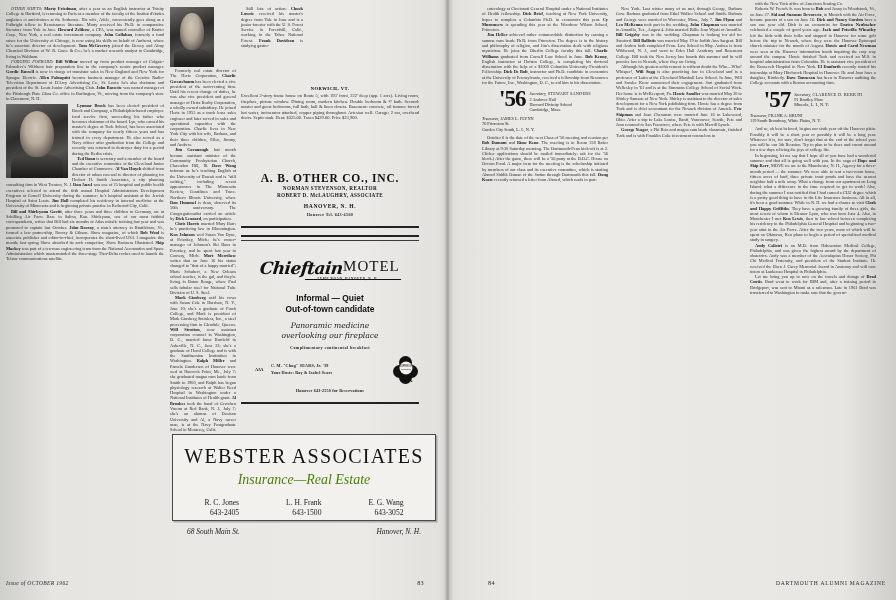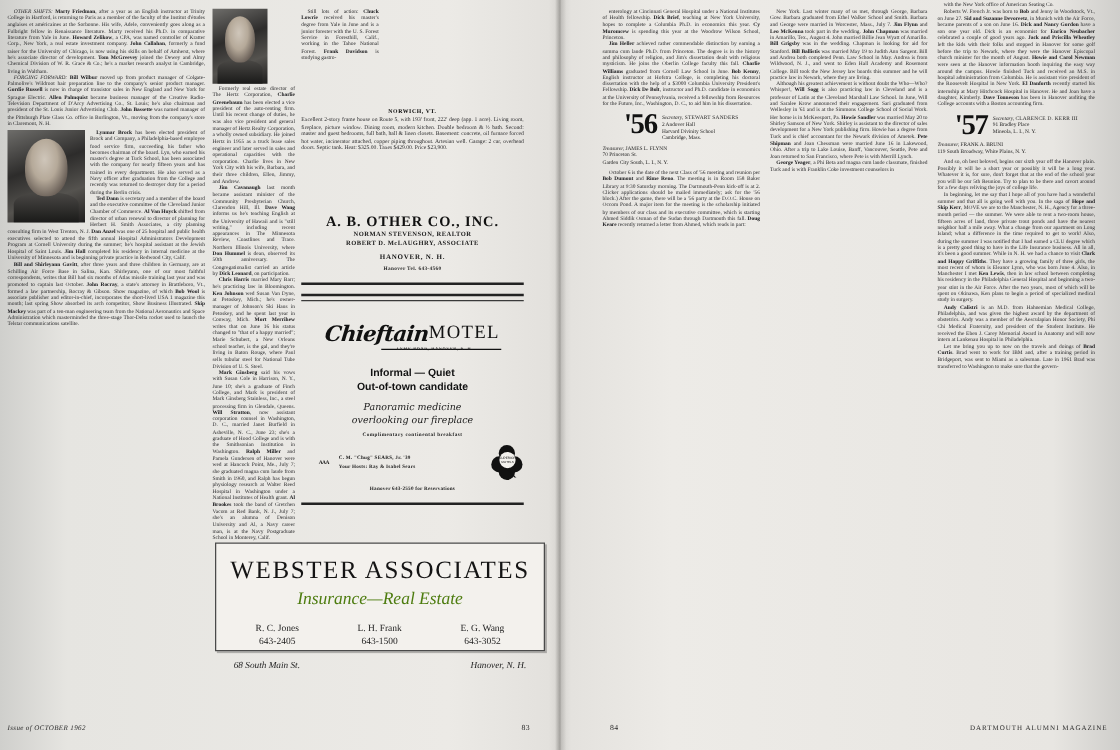--- a/index.html
+++ b/index.html
@@ -211,21 +211,21 @@
     margin-top: 4px;
     font-family: "Liberation Serif", serif;
   }
   .webster-row {
     display: flex;
     justify-content: space-around;
     margin-top: 10px;
     font-size: 7.6px;
     color: #1c1c1c;
   }
-  .webster-row div { text-align: center; line-height: 10px; }
+  .webster-row div { text-align: right; line-height: 10px; }
   .webster-foot {
     display: flex;
     justify-content: space-between;
     margin-top: 9px;
     font-size: 7.4px;
     font-style: italic;
     color: #1c1c1c;
     padding: 0 6px;
   }
 

